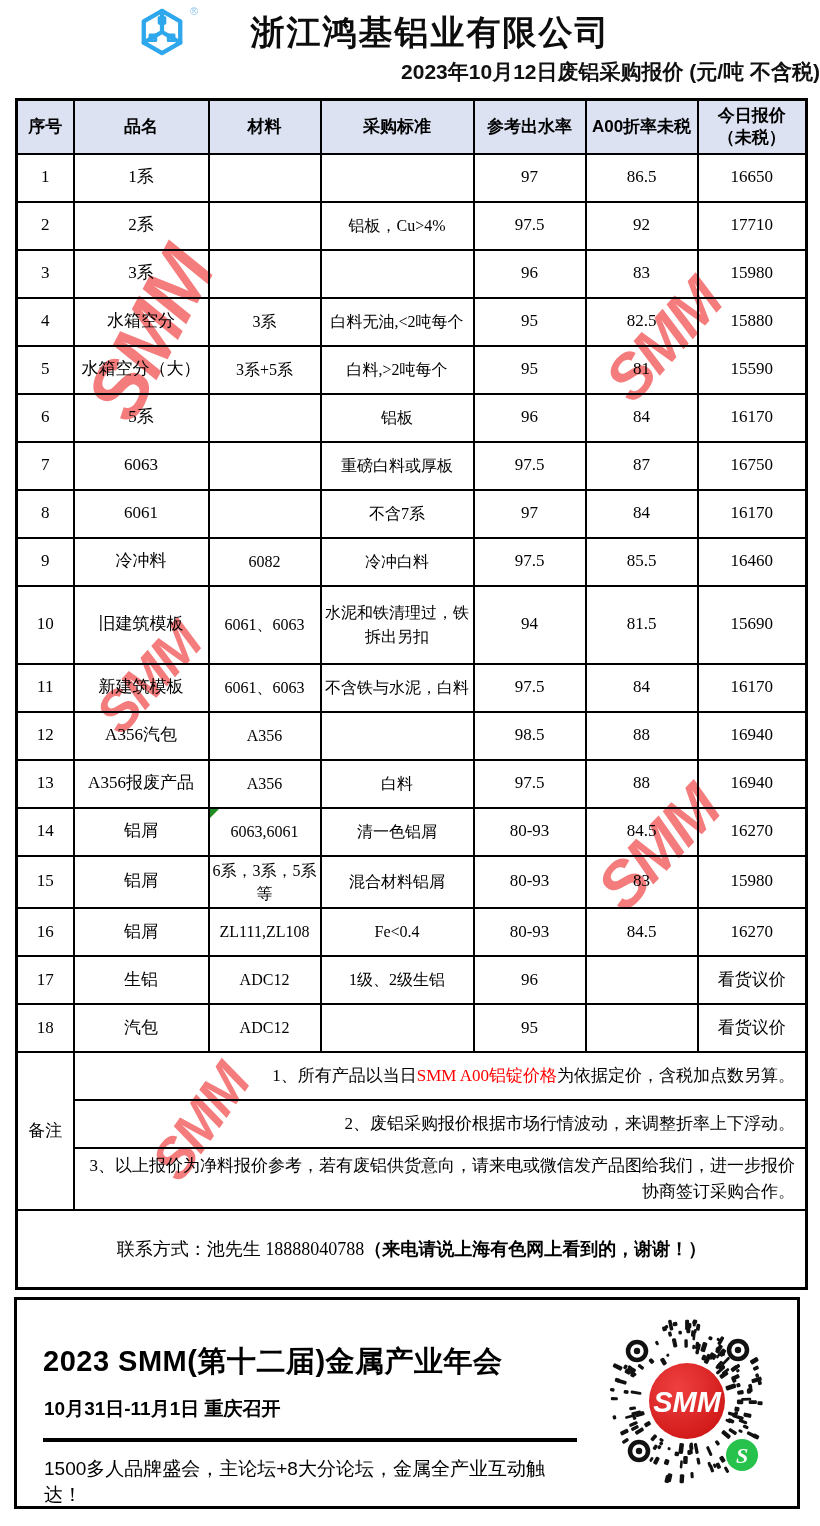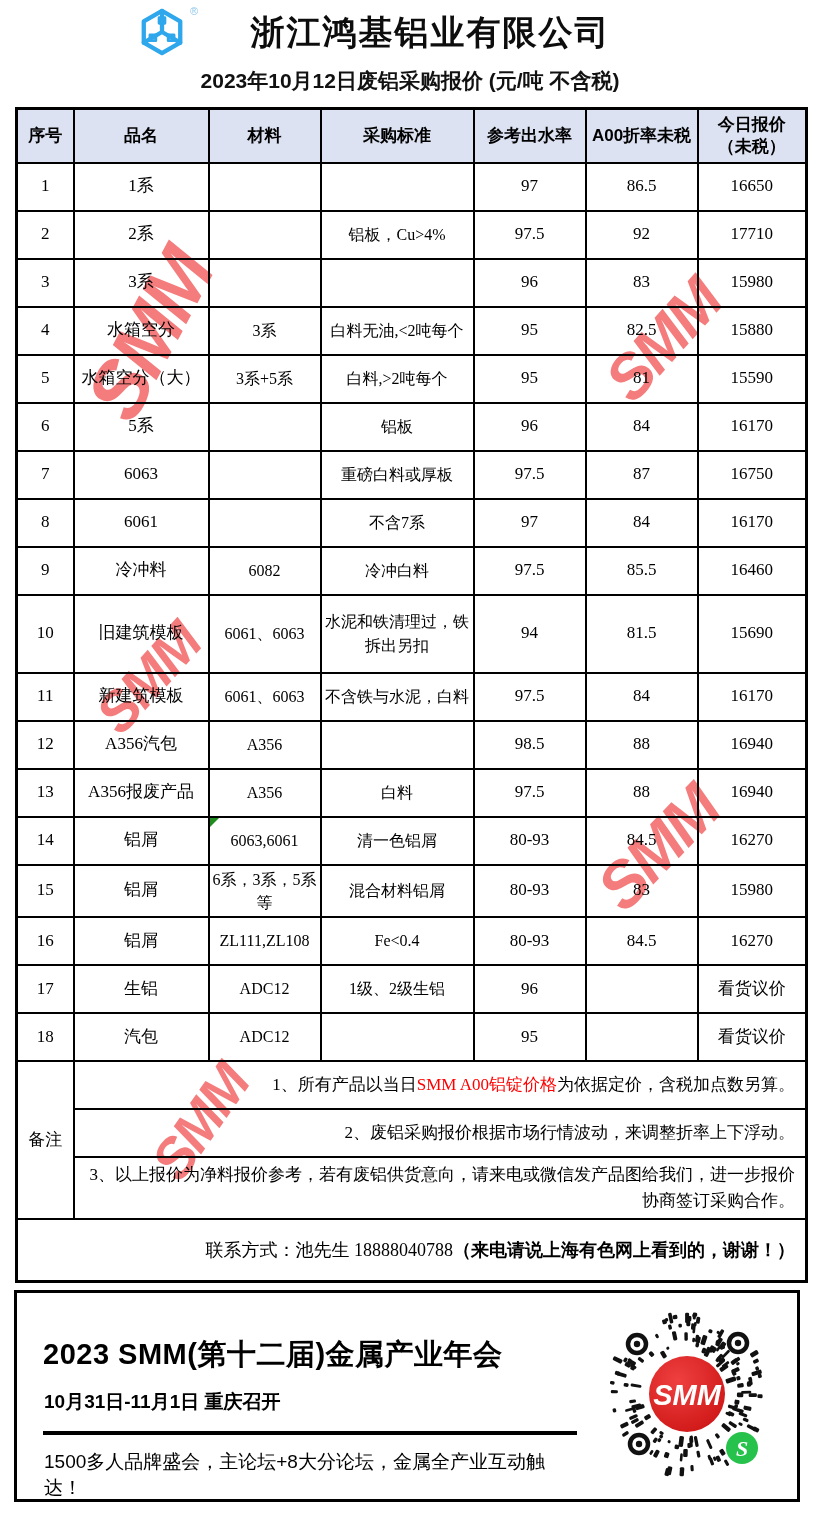--- a/index.html
+++ b/index.html
@@ -6,21 +6,21 @@
   body{width:820px;font-family:"Liberation Serif",serif;color:#000;}
   .page{position:relative;width:820px;min-height:1526px;background:#fff;overflow:hidden;}
 
   
   .brand-row{position:relative;height:52px;margin-top:6px;}
   .logo{position:absolute;left:138px;top:2px;width:48px;height:48px;}
   .logo svg{display:block;}
   .reg{position:absolute;top:-3px;right:-12px;font-size:11px;color:#8fc6ea;font-family:"Liberation Sans",sans-serif;}
   .company-title{margin:0;text-align:center;line-height:52px;font-size:34px;font-weight:700;
     letter-spacing:2px;color:#0d0d0d;font-family:"Liberation Sans",sans-serif;padding-left:41px;}
-  .subtitle{text-align:center;margin-top:9px;font-size:21px;font-weight:600;
+  .subtitle{text-align:right;font-size:21px;font-weight:600;
     font-family:"Liberation Sans",sans-serif;color:#111;}
 
   
   table.quote-table{border-collapse:collapse;table-layout:fixed;width:790px;margin:12px 0 0 15px;
     border:3px solid #000;}
   .quote-table th,.quote-table td{border:2px solid #000;text-align:center;vertical-align:middle;
     padding:2px 3px;overflow:hidden;}
   .quote-table thead tr{height:54px;}
   .quote-table thead th{background:#dce2f2;font-family:"Liberation Sans",sans-serif;
     font-weight:700;font-size:17px;white-space:pre-line;line-height:1.3;}
@@ -32,21 +32,21 @@
   td.flagged{position:relative;margin-left:8px;}
   td.flagged::before{content:"";position:absolute;left:0;top:0;
     border-top:9px solid #1e8c1e;border-right:9px solid transparent;}
 
   
   td.remark-label{font-size:17px;}
   td.note{text-align:right;padding:4px 10px;font-size:17px;line-height:1.5;}
   tr.note-row{height:48px;}
   tr.note-row.n3{height:62px;}
   .red{color:#f00;}
-  td.contact-cell{text-align:right;padding:10px 10px;font-size:18px;height:40px;}
+  td.contact-cell{text-align:center;padding:18px 10px;font-size:18px;height:40px;}
   td.contact-cell b{font-weight:700;}
 
   
   .footer-box{position:relative;margin:7px 0 0 14px;width:786px;height:212px;
     border:3px solid #000;box-sizing:border-box;font-family:"Liberation Sans",sans-serif;}
   .f-title{margin:42px 0 0 26px;font-size:29px;font-weight:800;letter-spacing:0.5px;}
   .f-date{margin:14px 0 0 27px;font-size:19px;font-weight:700;}
   .f-divider{margin:16px 0 0 26px;width:534px;height:4px;background:#000;}
   .f-line{margin:14px 0 0 27px;font-size:19px;font-weight:500;width:530px;}
   .qr{position:absolute;right:30px;top:16px;width:160px;height:168px;}

